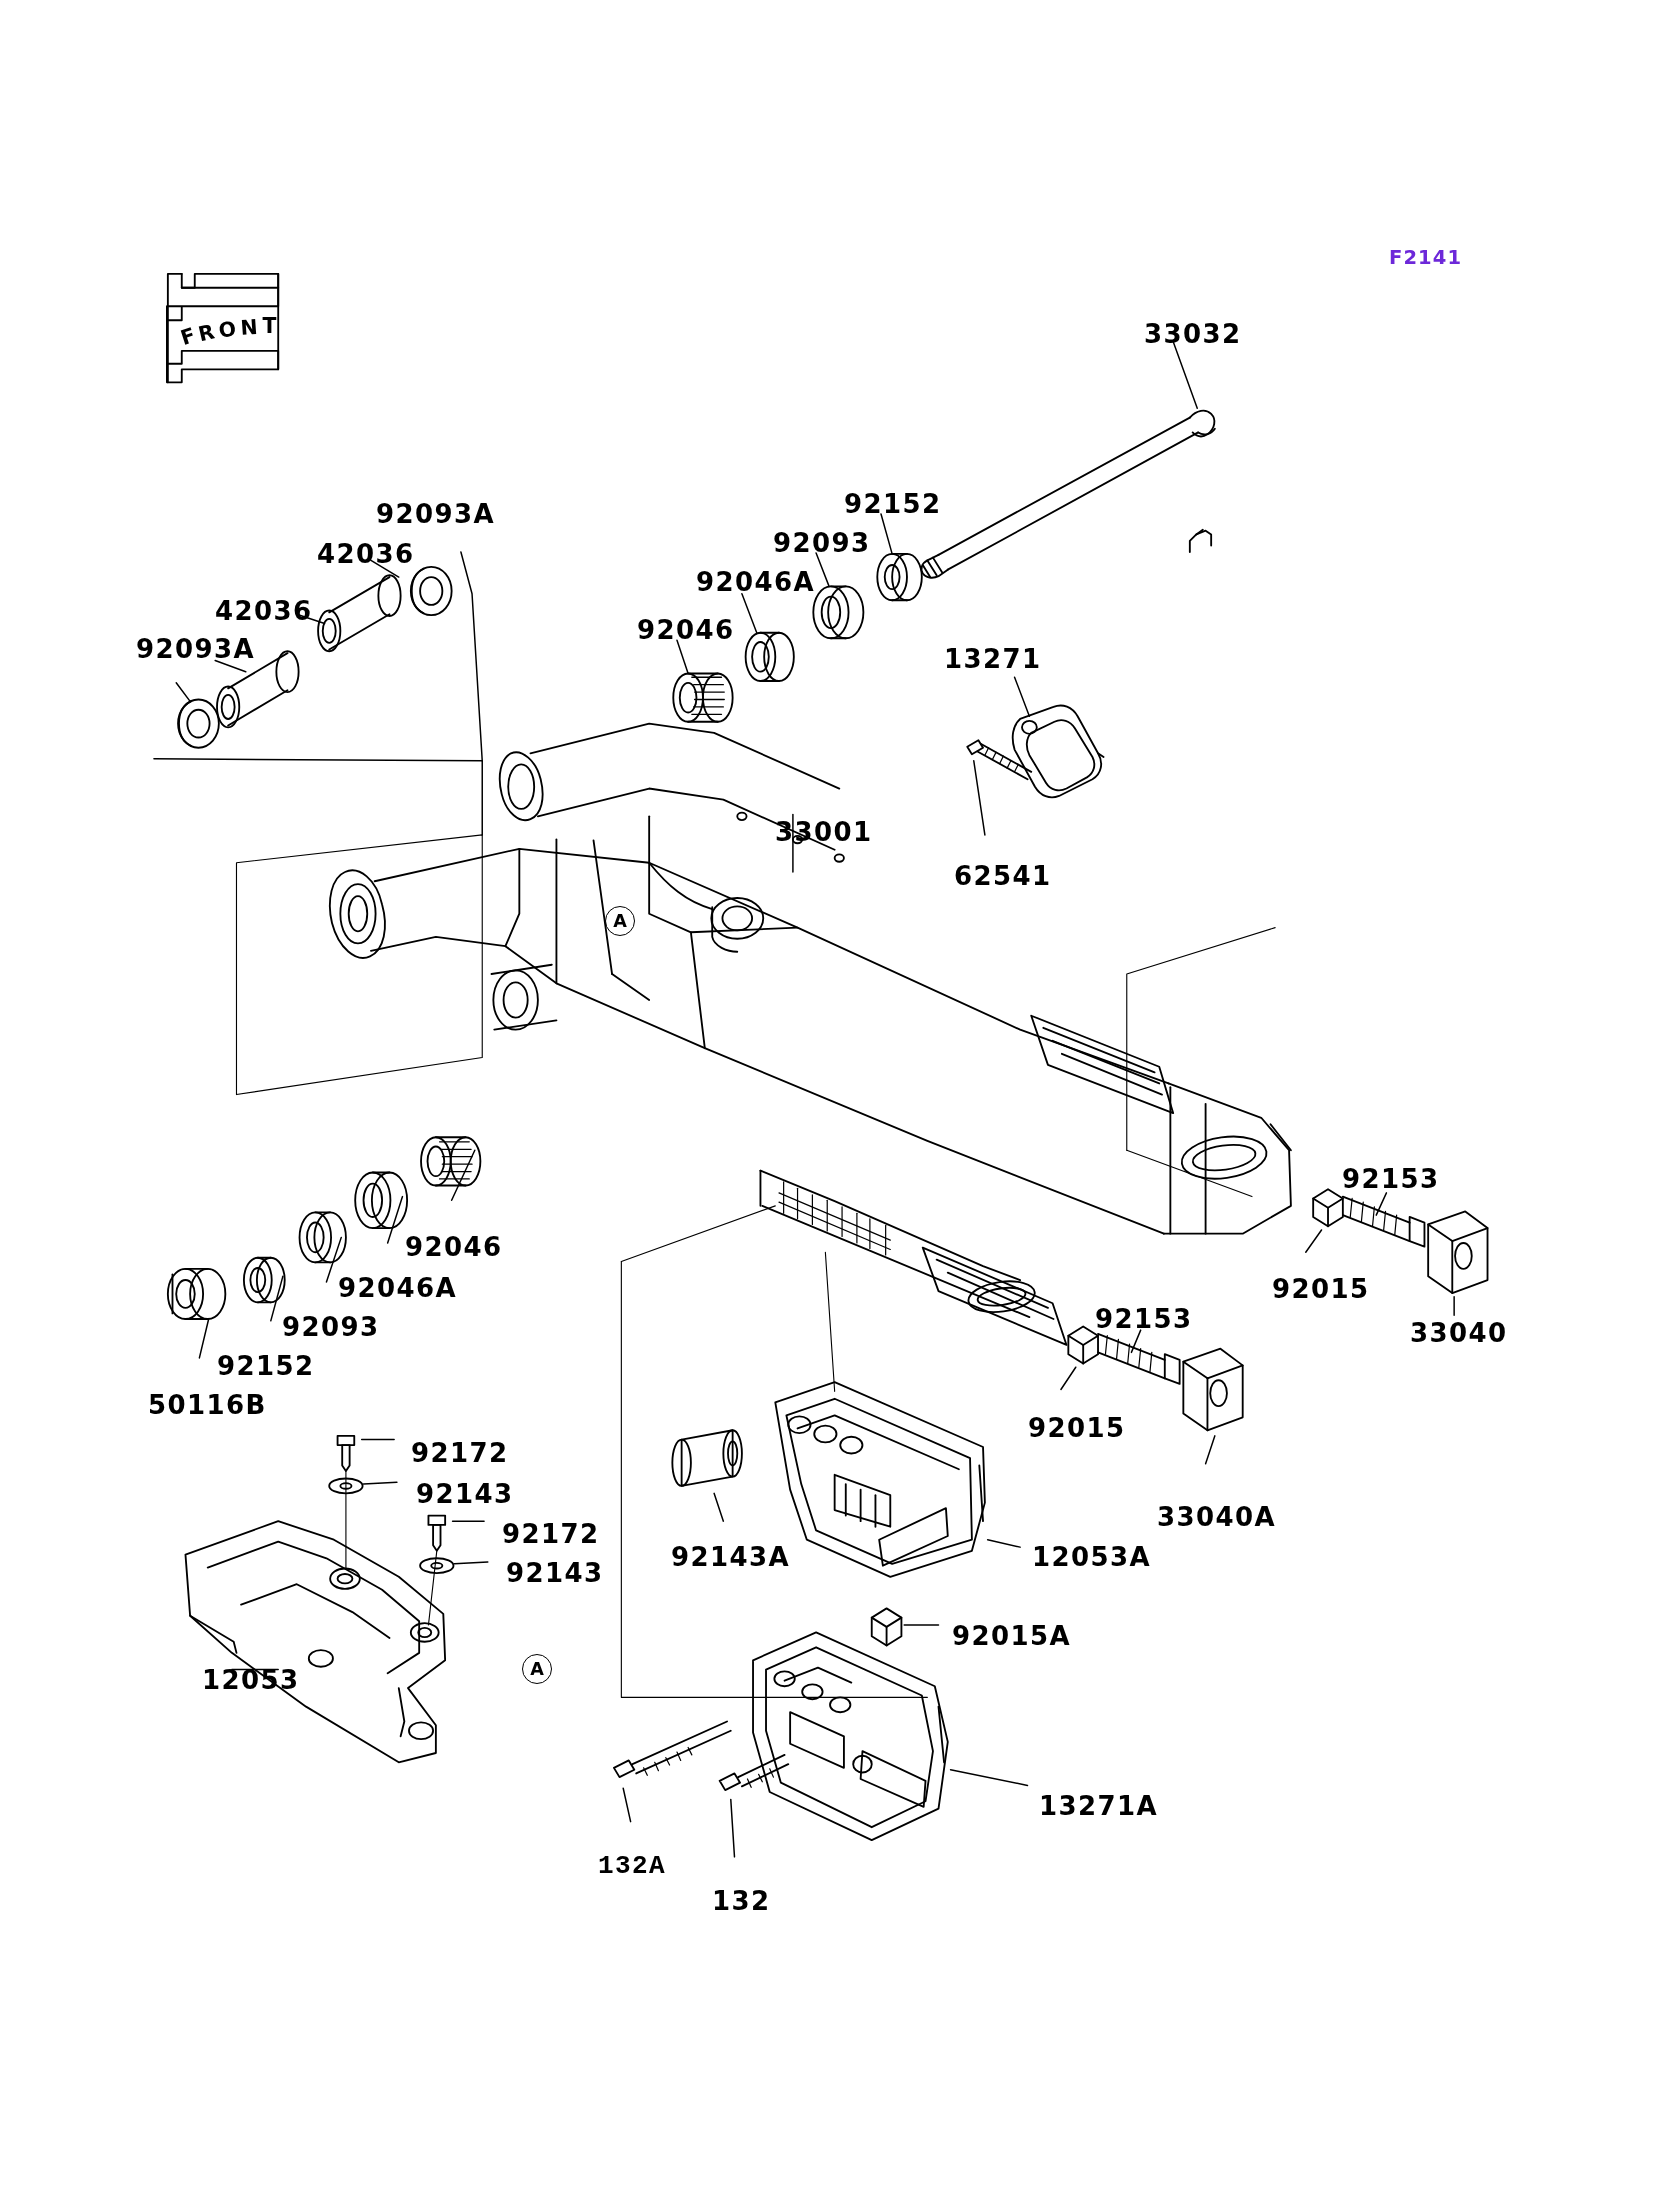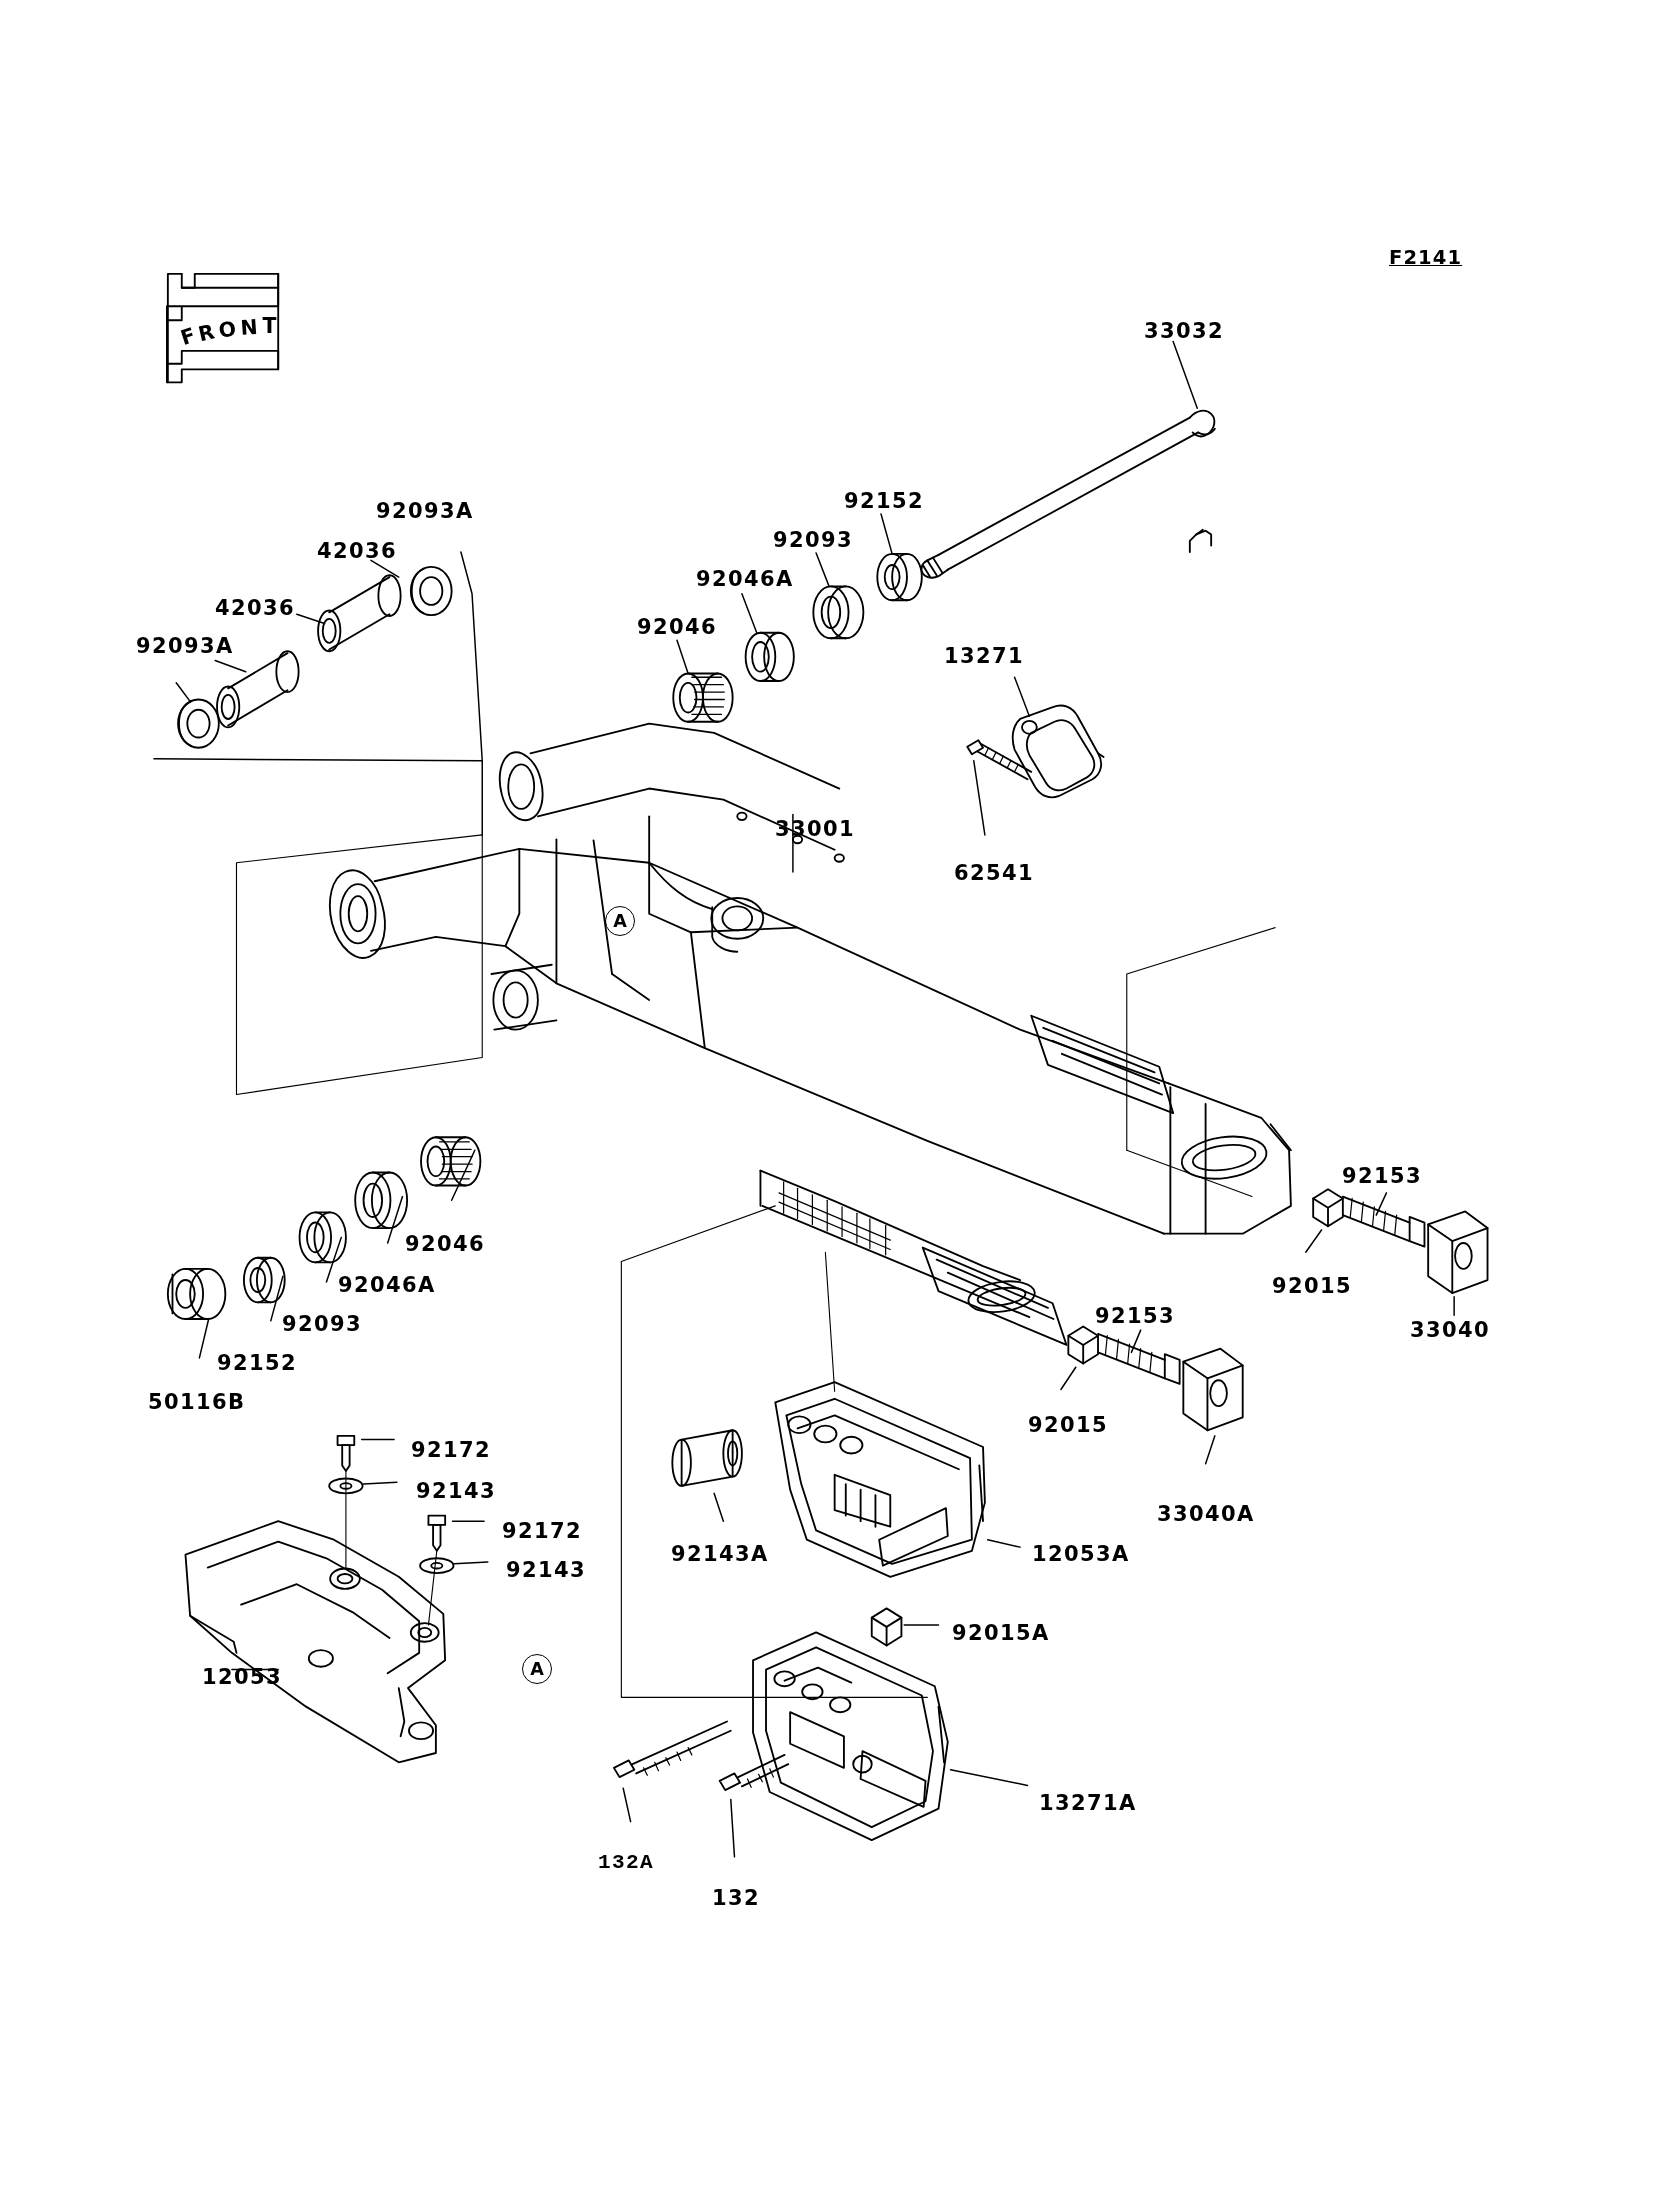--- a/index.html
+++ b/index.html
@@ -23,35 +23,34 @@
   }
   svg.art {
     position: absolute;
     left: 0; top: 0;
     width: 1673px;
     height: 2191px;
   }
   .lbl {
     position: absolute;
     font-family: "DejaVu Sans", sans-serif;
-    font-size: 21px;
+    font-size: 26px;
     font-weight: bold;
     letter-spacing: 1.4px;
     white-space: nowrap;
     color: #000;
   }
   .lbl-code {
     position: absolute;
     font-family: "DejaVu Sans", sans-serif;
     font-size: 19.5px;
     font-weight: bold;
     letter-spacing: 1.1px;
     white-space: nowrap;
-    color: #000000;
-    text-decoration: underline;
+    color: #6d28d9;
   }
   .circ-a {
     position: absolute;
     width: 28px; height: 28px;
     border: 1.9px solid #000;
     border-radius: 50%;
     font-family: "DejaVu Sans", sans-serif;
     font-size: 17.6px;
     font-weight: bold;
     text-align: center;

